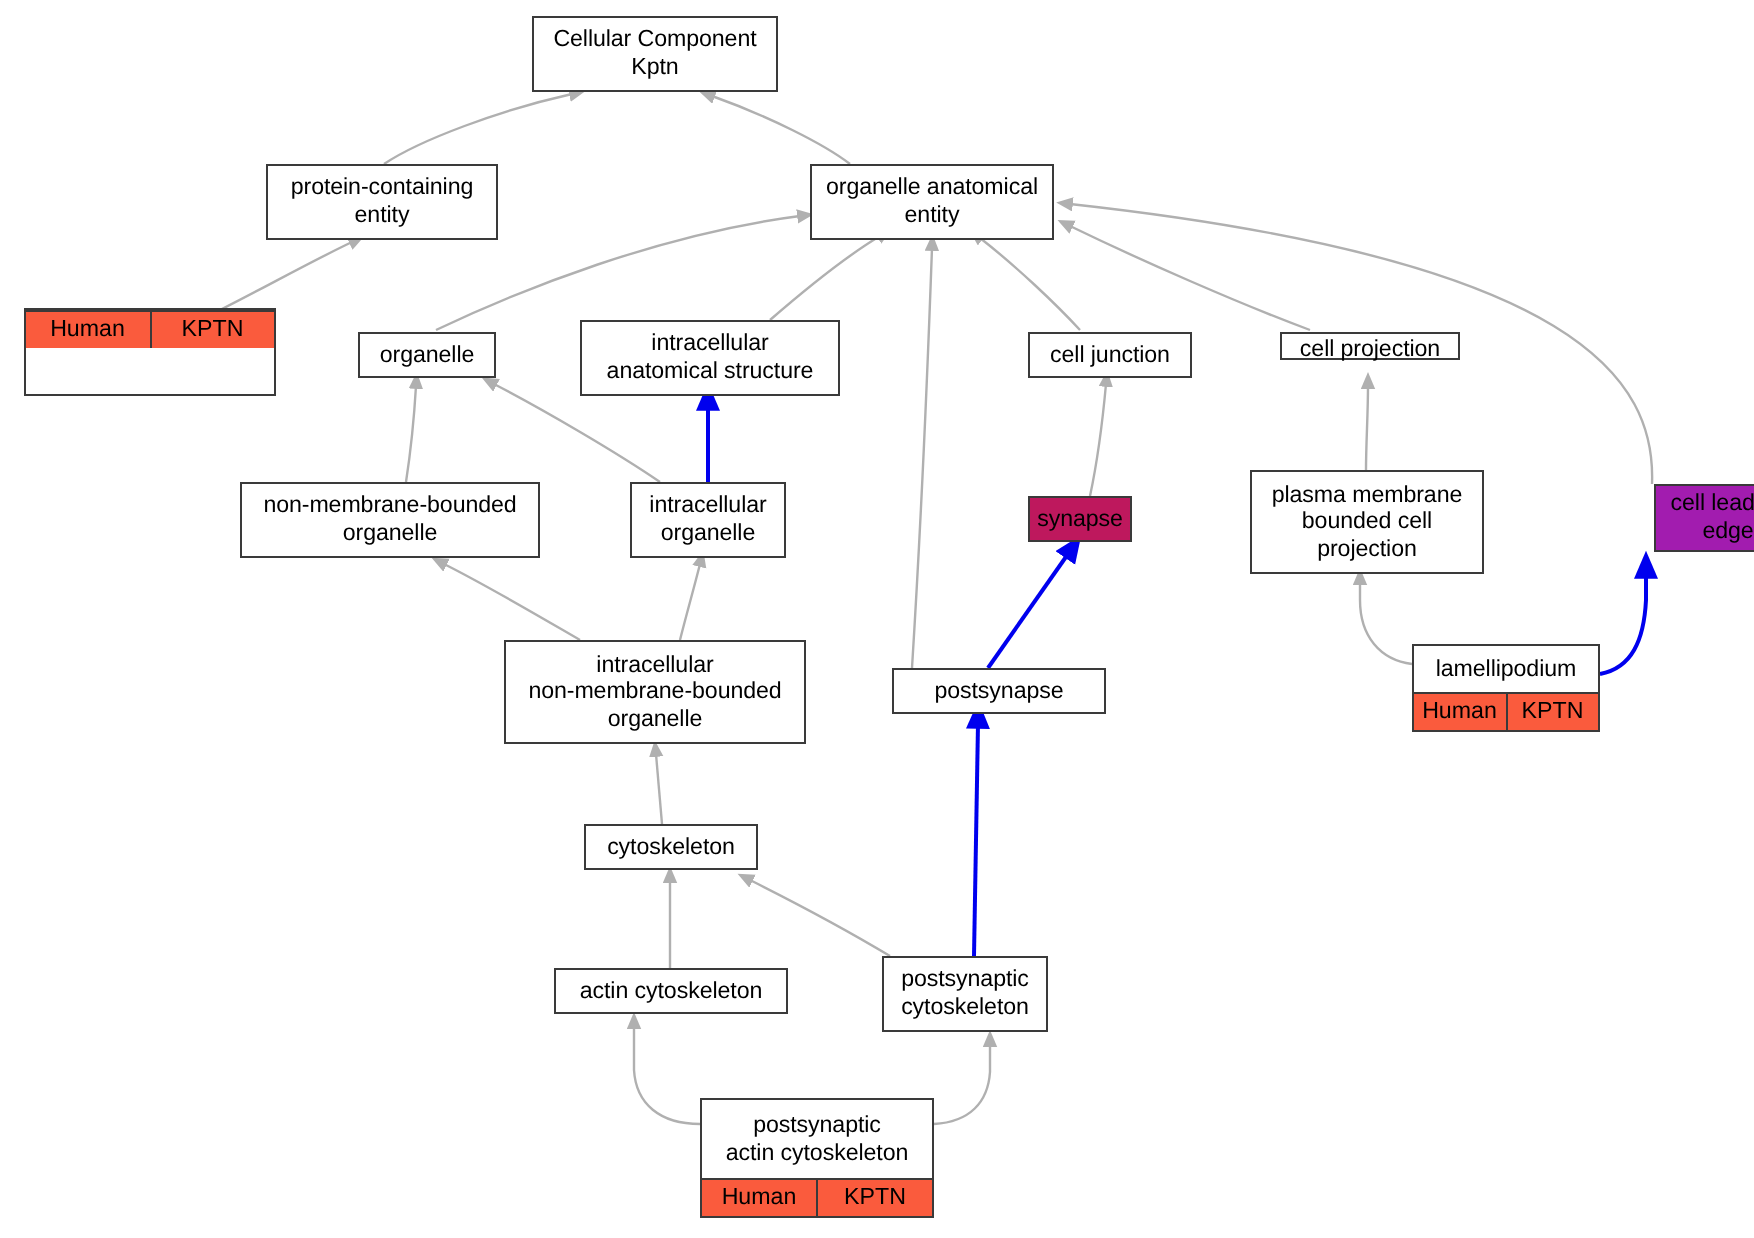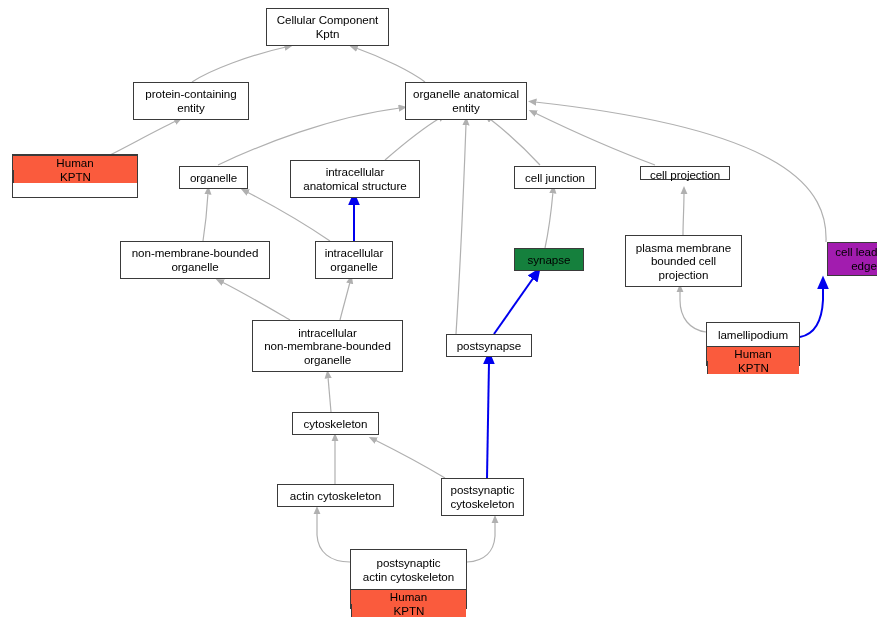--- a/index.html
+++ b/index.html
@@ -39,21 +39,21 @@
     text-align: center;
     font-size: 11.6px;
     line-height: 13.6px;
     color: #000000;
     padding: 1px 3px;
     white-space: pre-line;
     letter-spacing: -0.05px;
   }
   .node-anno {
     display: flex;
-    flex-direction: column;
+    flex-direction: row;
     border-top: 1.4px solid #3a3a3a;
     height: 18px;
     flex: 0 0 18px;
     text-align: center;
   }
   .anno-cell {
     flex: 1 1 50%;
     display: flex;
     align-items: center;
     justify-content: center;
@@ -139,21 +139,21 @@
         <div class="node-label" style="color: rgb(0, 0, 0);">cell projection</div>
       </div>
       <div class="node-box" style="left: 120px; top: 241px; width: 150px; height: 38px; border-color: rgb(58, 58, 58); background: rgb(255, 255, 255);">
         <div class="node-label" style="color: rgb(0, 0, 0);">non-membrane-bounded
 organelle</div>
       </div>
       <div class="node-box" style="left: 315px; top: 241px; width: 78px; height: 38px; border-color: rgb(58, 58, 58); background: rgb(255, 255, 255);">
         <div class="node-label" style="color: rgb(0, 0, 0);">intracellular
 organelle</div>
       </div>
-      <div class="node-box" style="left: 514px; top: 248px; width: 70px; height: 23px; border-color: rgb(58, 58, 58); background: #15803d;">
+      <div class="node-box" style="left: 514px; top: 248px; width: 52px; height: 23px; border-color: rgb(58, 58, 58); background: #be185d;">
         <div class="node-label" style="color: rgb(0, 0, 0);">synapse</div>
       </div>
       <div class="node-box" style="left: 625px; top: 235px; width: 117px; height: 52px; border-color: rgb(58, 58, 58); background: rgb(255, 255, 255);">
         <div class="node-label" style="color: rgb(0, 0, 0);">plasma membrane
 bounded cell
 projection</div>
       </div>
       <div class="node-box" style="left: 787px; top: 242px; width: 74px; height: 34px; border-color: rgb(58, 58, 58); background: #a21caf; margin-left: 40px;">
         <div class="node-label" style="color: rgb(0, 0, 0);">cell leading
 edge</div>
@@ -163,21 +163,21 @@
 non-membrane-bounded
 organelle</div>
       </div>
       <div class="node-box" style="left: 706px; top: 322px; width: 94px; height: 44px; border-color: rgb(58, 58, 58); background: rgb(255, 255, 255);">
         <div class="node-label" style="color: rgb(0, 0, 0);">lamellipodium</div>
         <div class="node-anno" style="border-top-color: rgb(58, 58, 58);">
           <div class="anno-cell" style="background: rgb(250, 91, 61); border-left-color: rgb(58, 58, 58);">Human</div>
           <div class="anno-cell" style="background: rgb(250, 91, 61); border-left-color: rgb(58, 58, 58);">KPTN</div>
         </div>
       </div>
-      <div class="node-box" style="left: 446px; top: 334px; width: 86px; height: 23px; border-color: rgb(58, 58, 58); background: rgb(255, 255, 255);">
+      <div class="node-box" style="left: 446px; top: 334px; width: 107px; height: 23px; border-color: rgb(58, 58, 58); background: rgb(255, 255, 255);">
         <div class="node-label" style="color: rgb(0, 0, 0);">postsynapse</div>
       </div>
       <div class="node-box" style="left: 292px; top: 412px; width: 87px; height: 23px; border-color: rgb(58, 58, 58); background: rgb(255, 255, 255);">
         <div class="node-label" style="color: rgb(0, 0, 0);">cytoskeleton</div>
       </div>
       <div class="node-box" style="left: 277px; top: 484px; width: 117px; height: 23px; border-color: rgb(58, 58, 58); background: rgb(255, 255, 255);">
         <div class="node-label" style="color: rgb(0, 0, 0);">actin cytoskeleton</div>
       </div>
       <div class="node-box" style="left: 441px; top: 478px; width: 83px; height: 38px; border-color: rgb(58, 58, 58); background: rgb(255, 255, 255);">
         <div class="node-label" style="color: rgb(0, 0, 0);">postsynaptic

